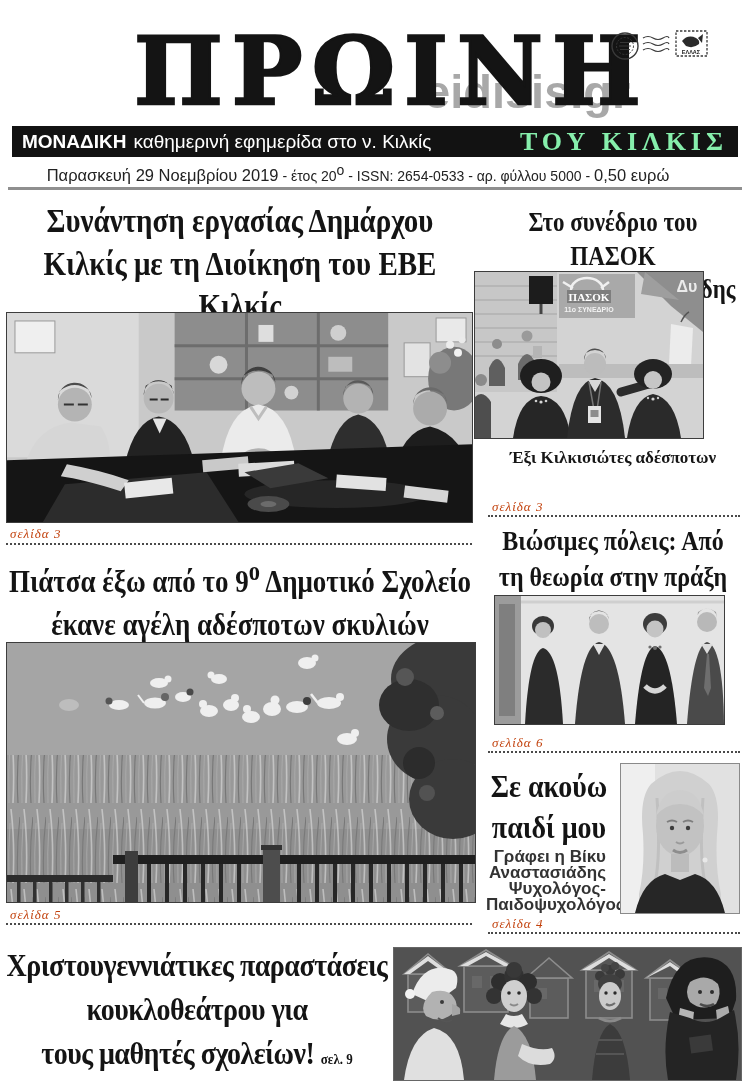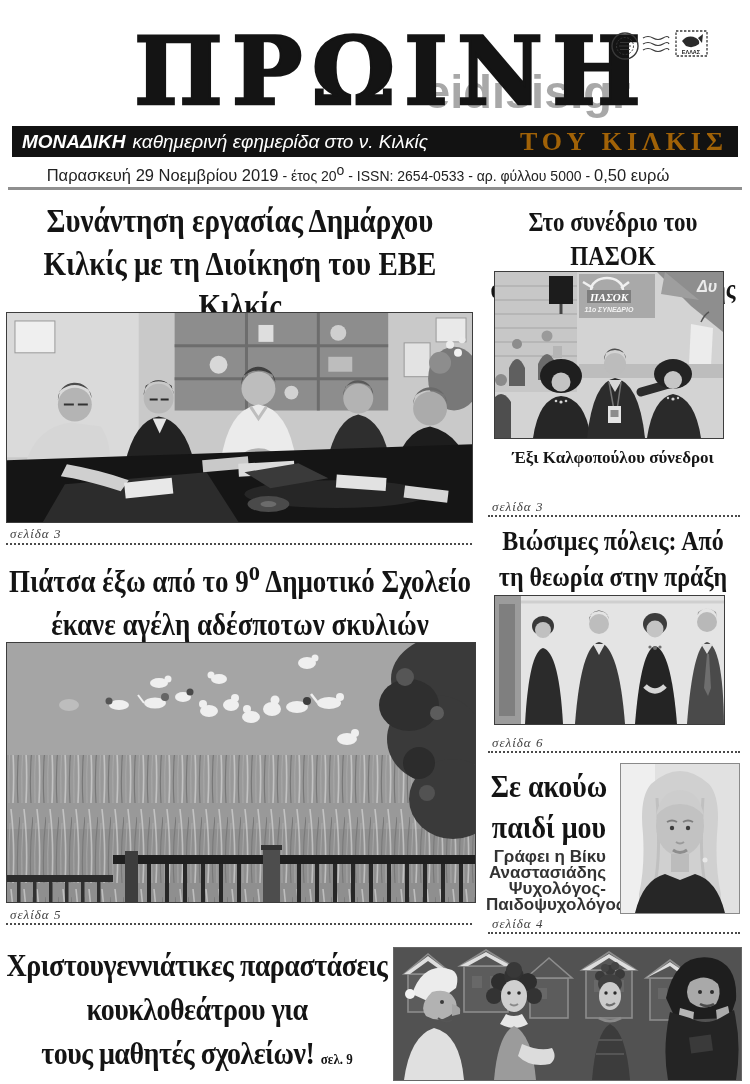--- a/index.html
+++ b/index.html
@@ -24,54 +24,54 @@
   .masthead { left:134px; top:16px; width:580px; height:112px; line-height:110px;
     font-family:"DejaVu Serif",serif; font-weight:bold; font-size:94px;
     letter-spacing:9px; text-align:left; color:#141414;
     -webkit-text-stroke:2.5px #141414; z-index:3; }
   .watermark { left:424px; top:64px; z-index:2; font-weight:bold; font-size:47px;
     letter-spacing:0px; color:#a8a8a8; }
   .stamps { left:610px; top:28px; z-index:4; }
 
   .edition-bar { left:12px; top:126px; width:726px; height:31px; background:#121212;
     display:flex; align-items:center; z-index:5; }
-  .bar-left { margin-left:10px; font-style:italic; font-size:19px; color:#fff; white-space:nowrap; }
+  .bar-left { margin-left:10px; font-size:19px; color:#fff; white-space:nowrap; }
   .bar-left b { font-weight:bold; margin-right:7px; }
   .bar-right { margin-left:auto; margin-right:10px; font-family:"Liberation Serif",serif;
-    font-weight:bold; font-size:26px; letter-spacing:5px; color:#a16207; white-space:nowrap; }
+    font-weight:bold; font-size:26px; letter-spacing:5px; color:#86efac; white-space:nowrap; }
 
   .dateline { left:0; top:162px; width:716px; text-align:center; font-size:15px; color:#222; }
   .dateline .big { font-size:16.5px; }
   .dateline .mid { font-size:14px; }
   .dateline sup { font-size:60%; }
   .header-rule { left:8px; top:187px; width:734px; height:3px; background:#8f8f8f; }
 
   
   .headline { font-family:"Liberation Serif",serif; font-weight:bold; color:#141414;
     text-align:center; transform-origin:50% 0; }
   .pageref { font-family:"Liberation Serif",serif; font-style:italic; font-size:13px;
-    letter-spacing:1px; color:#404040; }
+    letter-spacing:1px; color:#c2410c; }
   .dotrule { border-top:2px dotted #4a4a4a; height:0; }
   .photo { border:1px solid #3d3d3d; overflow:hidden; background:#cfcfcf; }
   .photo svg { display:block; width:100%; height:100%; }
   sup { vertical-align:super; }
 
   
   .h-meeting { left:6px; top:199px; width:468px; font-size:29px; line-height:36px; transform:scaleY(1.18); }
   .photo-meeting { left:6px; top:312px; width:465px; height:209px; }
   .pr-meeting { left:10px; top:526px; }
   .dr-meeting { left:6px; top:543px; width:466px; }
   .h-dogs { left:6px; top:551px; width:468px; font-size:27px; line-height:36px; transform:scaleY(1.18); }
   .photo-dogs { left:6px; top:642px; width:468px; height:259px; }
   .pr-dogs { left:10px; top:907px; }
   .dr-dogs { left:6px; top:923px; width:466px; }
 
   
   .h-pasok { left:486px; top:206px; width:254px; font-size:23px; line-height:29px; transform:scaleY(1.15); }
-  .photo-pasok { left:494px; top:271px; width:228px; height:166px;font-style:italic; }
+  .photo-pasok { left:474px; top:271px; width:228px; height:166px; }
   .cap-pasok { left:486px; top:446px; width:254px; font-family:"Liberation Serif",serif;
     font-weight:bold; font-size:17px; line-height:24px; text-align:center; color:#161616; }
   .pr-pasok { left:492px; top:499px; }
   .dr-pasok { left:488px; top:515px; width:252px; }
   .h-cities { left:486px; top:524px; width:254px; font-size:24px; line-height:31px; transform:scaleY(1.15); }
   .photo-cities { left:494px; top:595px; width:229px; height:128px; }
   .pr-cities { left:492px; top:735px; }
   .dr-cities { left:488px; top:751px; width:252px; }
   .h-listen { left:486px; top:766px; width:126px; font-size:28px; line-height:37px; transform:scaleY(1.1); }
   .byline { left:486px; top:849px; width:120px; text-align:right;
@@ -373,21 +373,21 @@
       <ellipse cx="178" cy="102" rx="19" ry="15" fill="#232323"></ellipse>
       <circle cx="178" cy="108" r="9" fill="#c6c6c6"></circle>
       <path d="M152,166 Q158,126 178,122 Q200,126 206,166 Z" fill="#2a2a2a"></path>
       <circle cx="178" cy="127" r="1.6" fill="#d2d2d2"></circle>
         <circle cx="173" cy="126" r="1.2" fill="#c9c9c9"></circle>
         <circle cx="183" cy="126" r="1.2" fill="#c9c9c9"></circle>
     </svg>
   </div>
 
   <div class="abs cap-pasok">
-    <div>Έξι Καλφοπούλου σύνεδροι</div>
+    <div>Έξι Κιλκισιώτες αδέσποτων</div>
   </div>
   <div class="abs pageref pr-pasok">σελίδα 3</div>
   <div class="abs dotrule dr-pasok"></div>
 
   <div class="abs headline h-cities">
     <div>Βιώσιμες πόλεις: Από</div>
     <div>τη θεωρία στην πράξη</div>
   </div>
 
   <div class="abs photo photo-cities">

